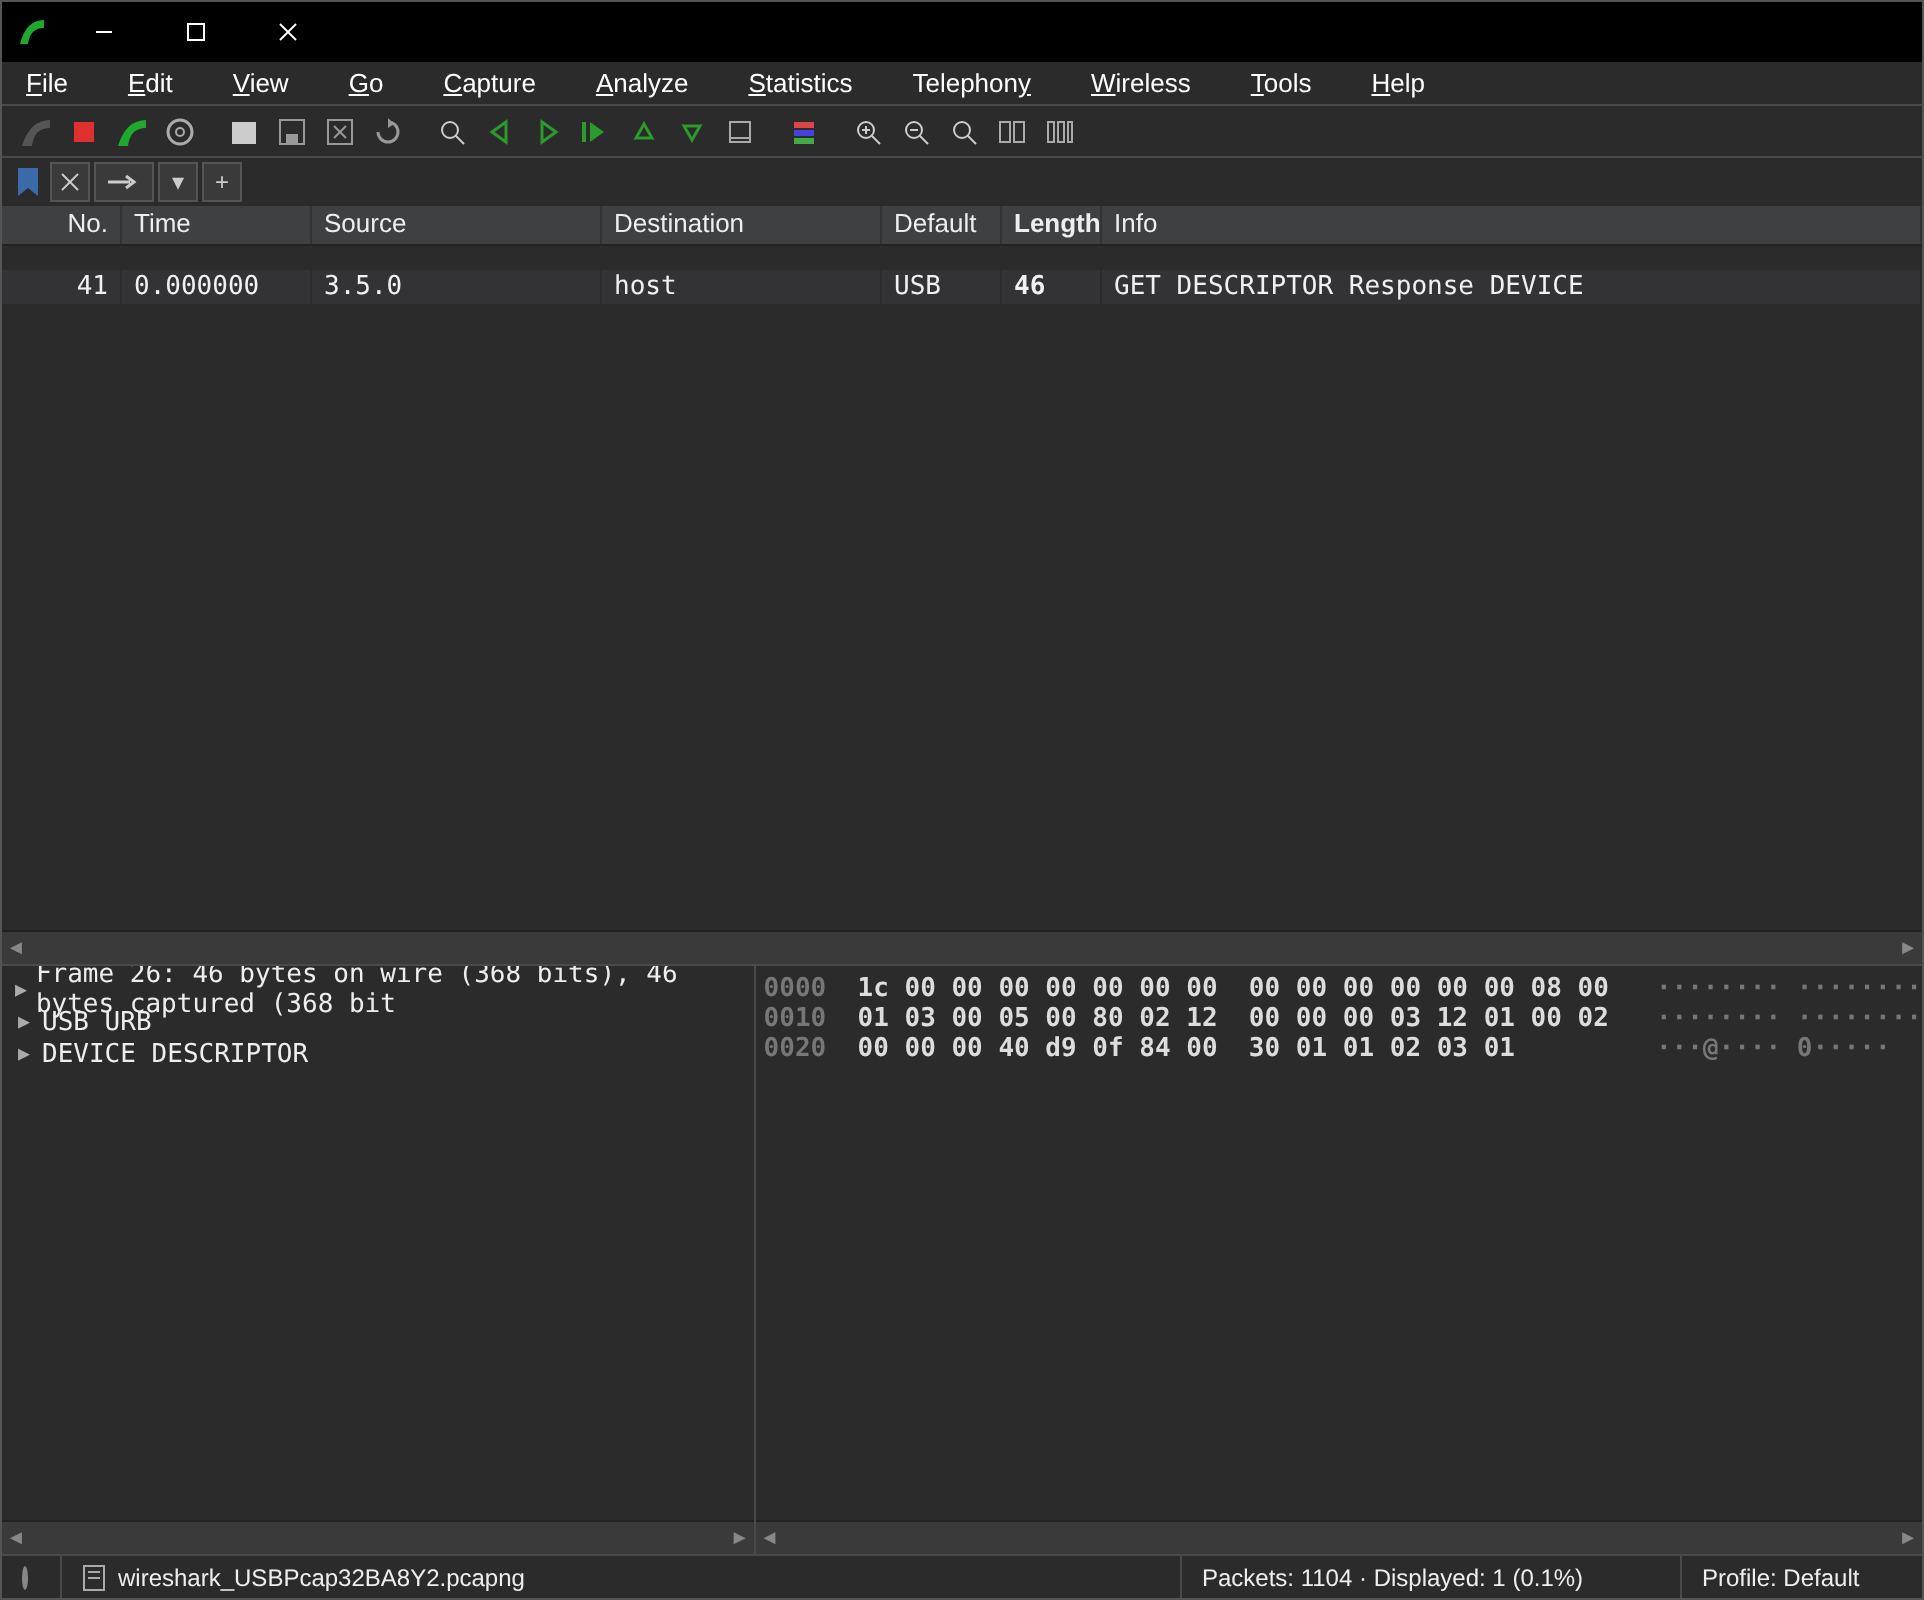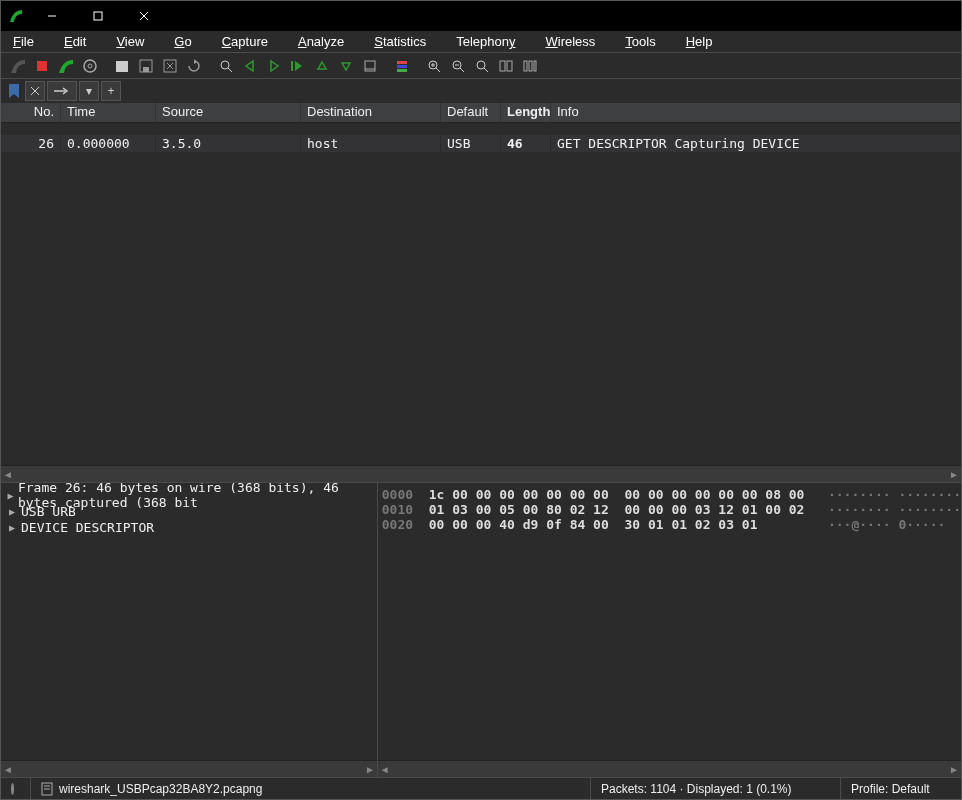--- a/index.html
+++ b/index.html
@@ -371,27 +371,27 @@
     <div class="col col-no">No.</div>
     <div class="col col-tm">Time</div>
     <div class="col col-src">Source</div>
     <div class="col col-dst">Destination</div>
     <div class="col col-pro">Default</div>
     <div class="col col-len">Length</div>
     <div class="col col-info">Info</div>
   </div>
   <div class="plist-body">
     <div class="plist-row">
-      <div class="col col-no">26</div>
+      <div class="col col-no">41</div>
       <div class="col col-tm">0.000000</div>
       <div class="col col-src">3.5.0</div>
       <div class="col col-dst">host</div>
       <div class="col col-pro">USB</div>
       <div class="col col-len">46</div>
-      <div class="col col-info">GET DESCRIPTOR Capturing DEVICE</div>
+      <div class="col col-info">GET DESCRIPTOR Response DEVICE</div>
     </div>
   </div>
   <div class="hscroll">
     <span class="ar">◄</span>
     <span class="ar">►</span>
   </div>
 </div>
 
 <div class="lower">
   <div class="tree-pane">

